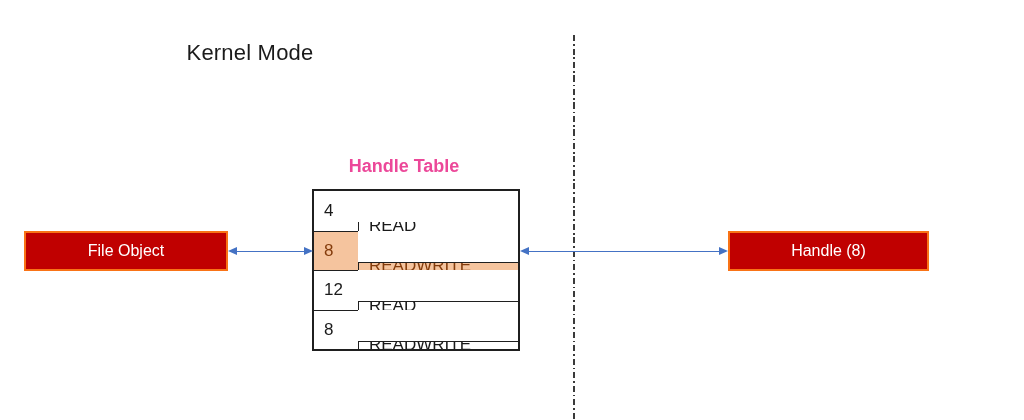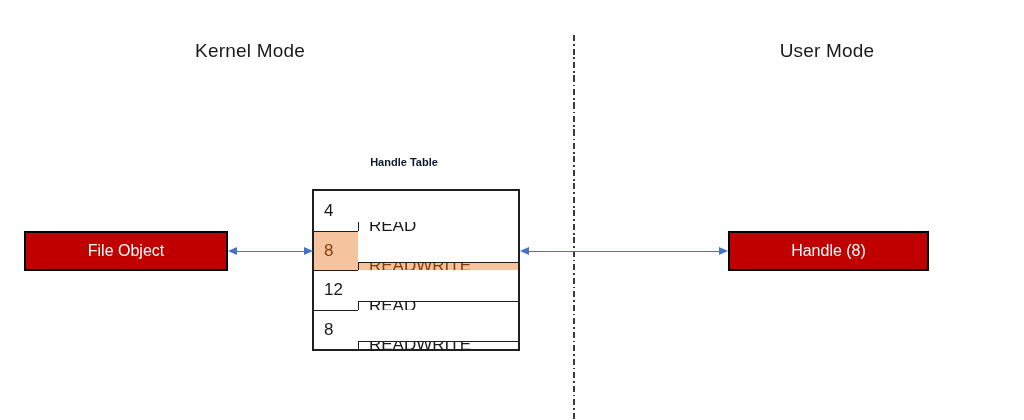--- a/index.html
+++ b/index.html
@@ -10,21 +10,21 @@
     background: #ffffff;
     font-family: "Liberation Sans", sans-serif;
     overflow: hidden;
   }
   .abs { position: absolute; }
 
   
   .mode-label {
     width: 200px;
     text-align: center;
-    font-size: 19px;
+    font-size: 22px;
     color: #1a1a1a;
     letter-spacing: 0.2px;
   }
   #kernel-label { left: 150px; top: 40px; }
   #user-label   { left: 727px; top: 40px; }
 
   
   #divider {
     left: 573px; top: 35px;
     width: 2px; height: 385px;
@@ -35,23 +35,23 @@
       #3a3a3a 9px, #3a3a3a 10.5px,
       transparent 10.5px, transparent 13.5px
     );
   }
 
   
   #table-title {
     left: 304px; top: 156px;
     width: 200px;
     text-align: center;
-    font-size: 11px;
+    font-size: 18px;
     font-weight: bold;
-    color: #0f172a;
+    color: #ec4899;
   }
   #handle-table {
     left: 312px; top: 189px;
     width: 208px; height: 162px;
     box-sizing: border-box;
     border: 2px solid #1f1f1f;
     display: grid;
     grid-template-columns: 44px 160px;
     grid-auto-rows: 39.5px;
     background: #ffffff;
@@ -67,21 +67,21 @@
     white-space: nowrap;
   }
   .cell-access { border-left: 1.5px solid #1f1f1f; margin-top: 31px; }
   .row-sep { border-top: 1.5px solid #1f1f1f; }
   .hl { background: #f5c49e; color: #843c0c; }
 
   
   .red-box {
     box-sizing: border-box;
     background: #c00000;
-    border: 2px solid #000000;
+    border: 2px solid #f97316;
     color: #ffffff;
     display: flex;
     align-items: center;
     justify-content: center;
     font-size: 16px;
   }
   #file-object-box { left: 24px;  top: 231px; width: 204px; height: 40px; }
   #handle-box      { left: 728px; top: 231px; width: 201px; height: 40px; justify-content: center; }
 
   
@@ -103,21 +103,20 @@
   .ah-left  { left: -1px;  border-right: 9px solid #4472c4; }
   .ah-right { right: -1px; border-left:  9px solid #4472c4; }
 </style>
 </head>
 <body>
 
 <div id="canvas">
 
   <div class="abs mode-label" id="kernel-label">Kernel Mode</div>
 
-  <div class="abs mode-label" id="user-label">User Mode</div>
 
   <div class="abs" id="divider"></div>
 
   <div class="abs" id="table-title">Handle Table</div>
 
   <div class="abs" id="handle-table">
     <div class="cell cell-num">4</div>
     <div class="cell cell-access">READ</div>
 
     <div class="cell cell-num row-sep hl">8</div>

